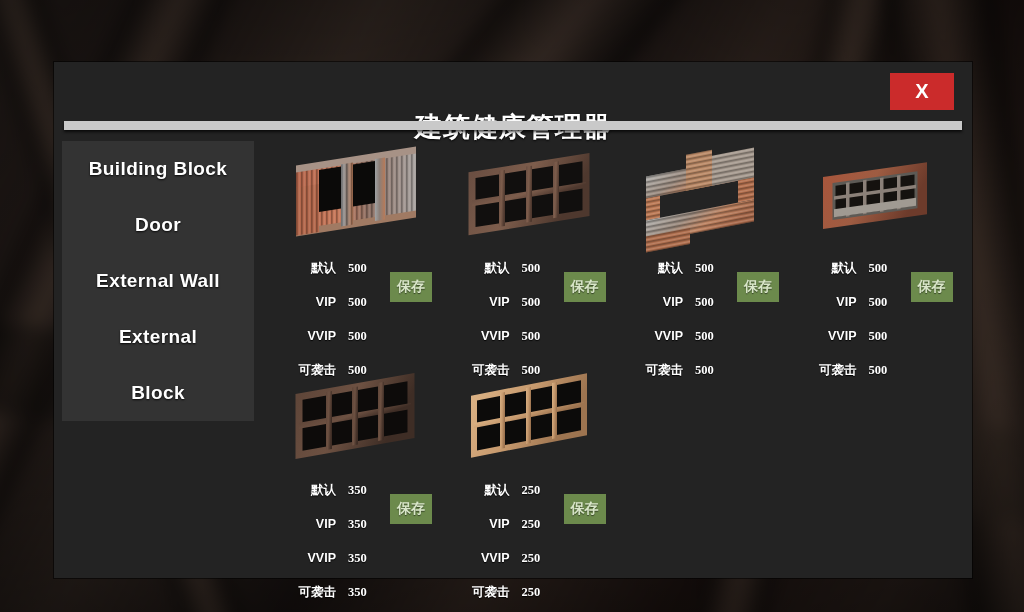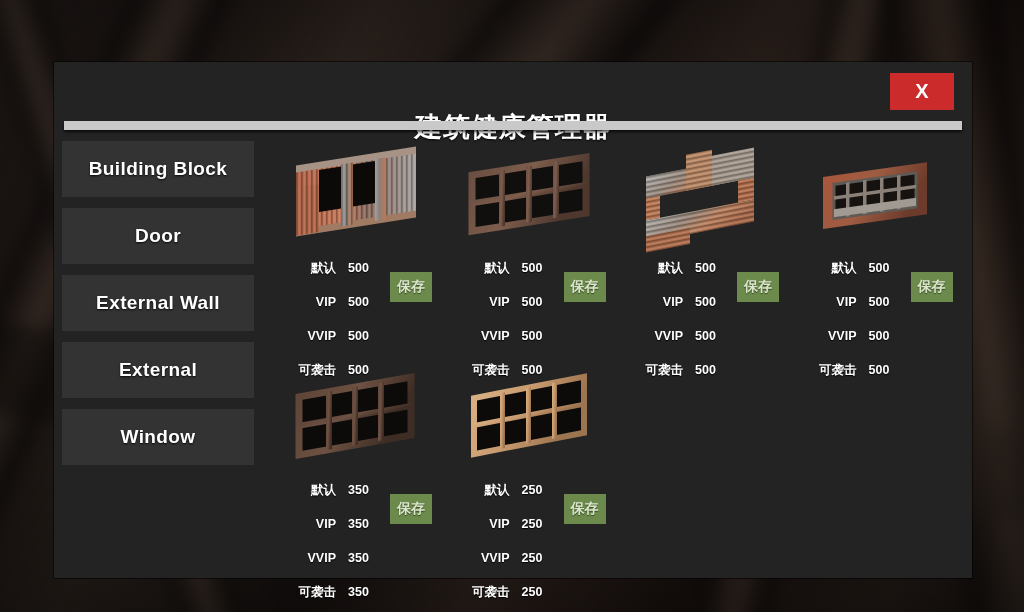--- a/index.html
+++ b/index.html
@@ -115,21 +115,20 @@
     display: flex;
   }
 
   
   #sidebar {
     width: 200px;
     padding-left: 8px;
     padding-top: 3px;
     display: flex;
     flex-direction: column;
-    gap: 11px;
   }
   .sidebar-item {
     height: 56px;
     background: #333333;
     color: #ffffff;
     font-size: 19px;
     font-weight: 700;
     letter-spacing: 0.4px;
     display: flex;
     align-items: center;
@@ -184,21 +183,21 @@
   }
   .stat-label {
     text-align: right;
     line-height: 16px;
     white-space: nowrap;
   }
   .stat-value {
     text-align: left;
     padding-left: 12px;
     line-height: 16px;
-    font-family: Liberation Sans, sans-serif;
+    font-family: Liberation Serif, serif;
   }
   .save-button {
     margin-top: 12px;
     margin-left: 8px;
     width: 42px;
     height: 30px;
     background: #6c8a4c;
     color: #d9e6c9;
     font-size: 14px;
     font-weight: 700;
@@ -233,21 +232,21 @@
       <div id="header-divider"></div>
     </div>
 
     <div id="panel-body">
 
       <div id="sidebar">
         <button class="sidebar-item">Building Block</button>
         <button class="sidebar-item">Door</button>
         <button class="sidebar-item">External Wall</button>
         <button class="sidebar-item">External</button>
-        <button class="sidebar-item">Window</button>
+        <button class="sidebar-item">Block</button>
       </div>
 
       <div id="content">
         <div id="item-grid">
 
           <div class="item-card">
             <div class="thumb-wrap">
               <svg width="150" height="120" viewBox="0 0 150 120">
                 <defs>
                   <linearGradient id="rust1" x1="0" y1="0" x2="1" y2="0">

